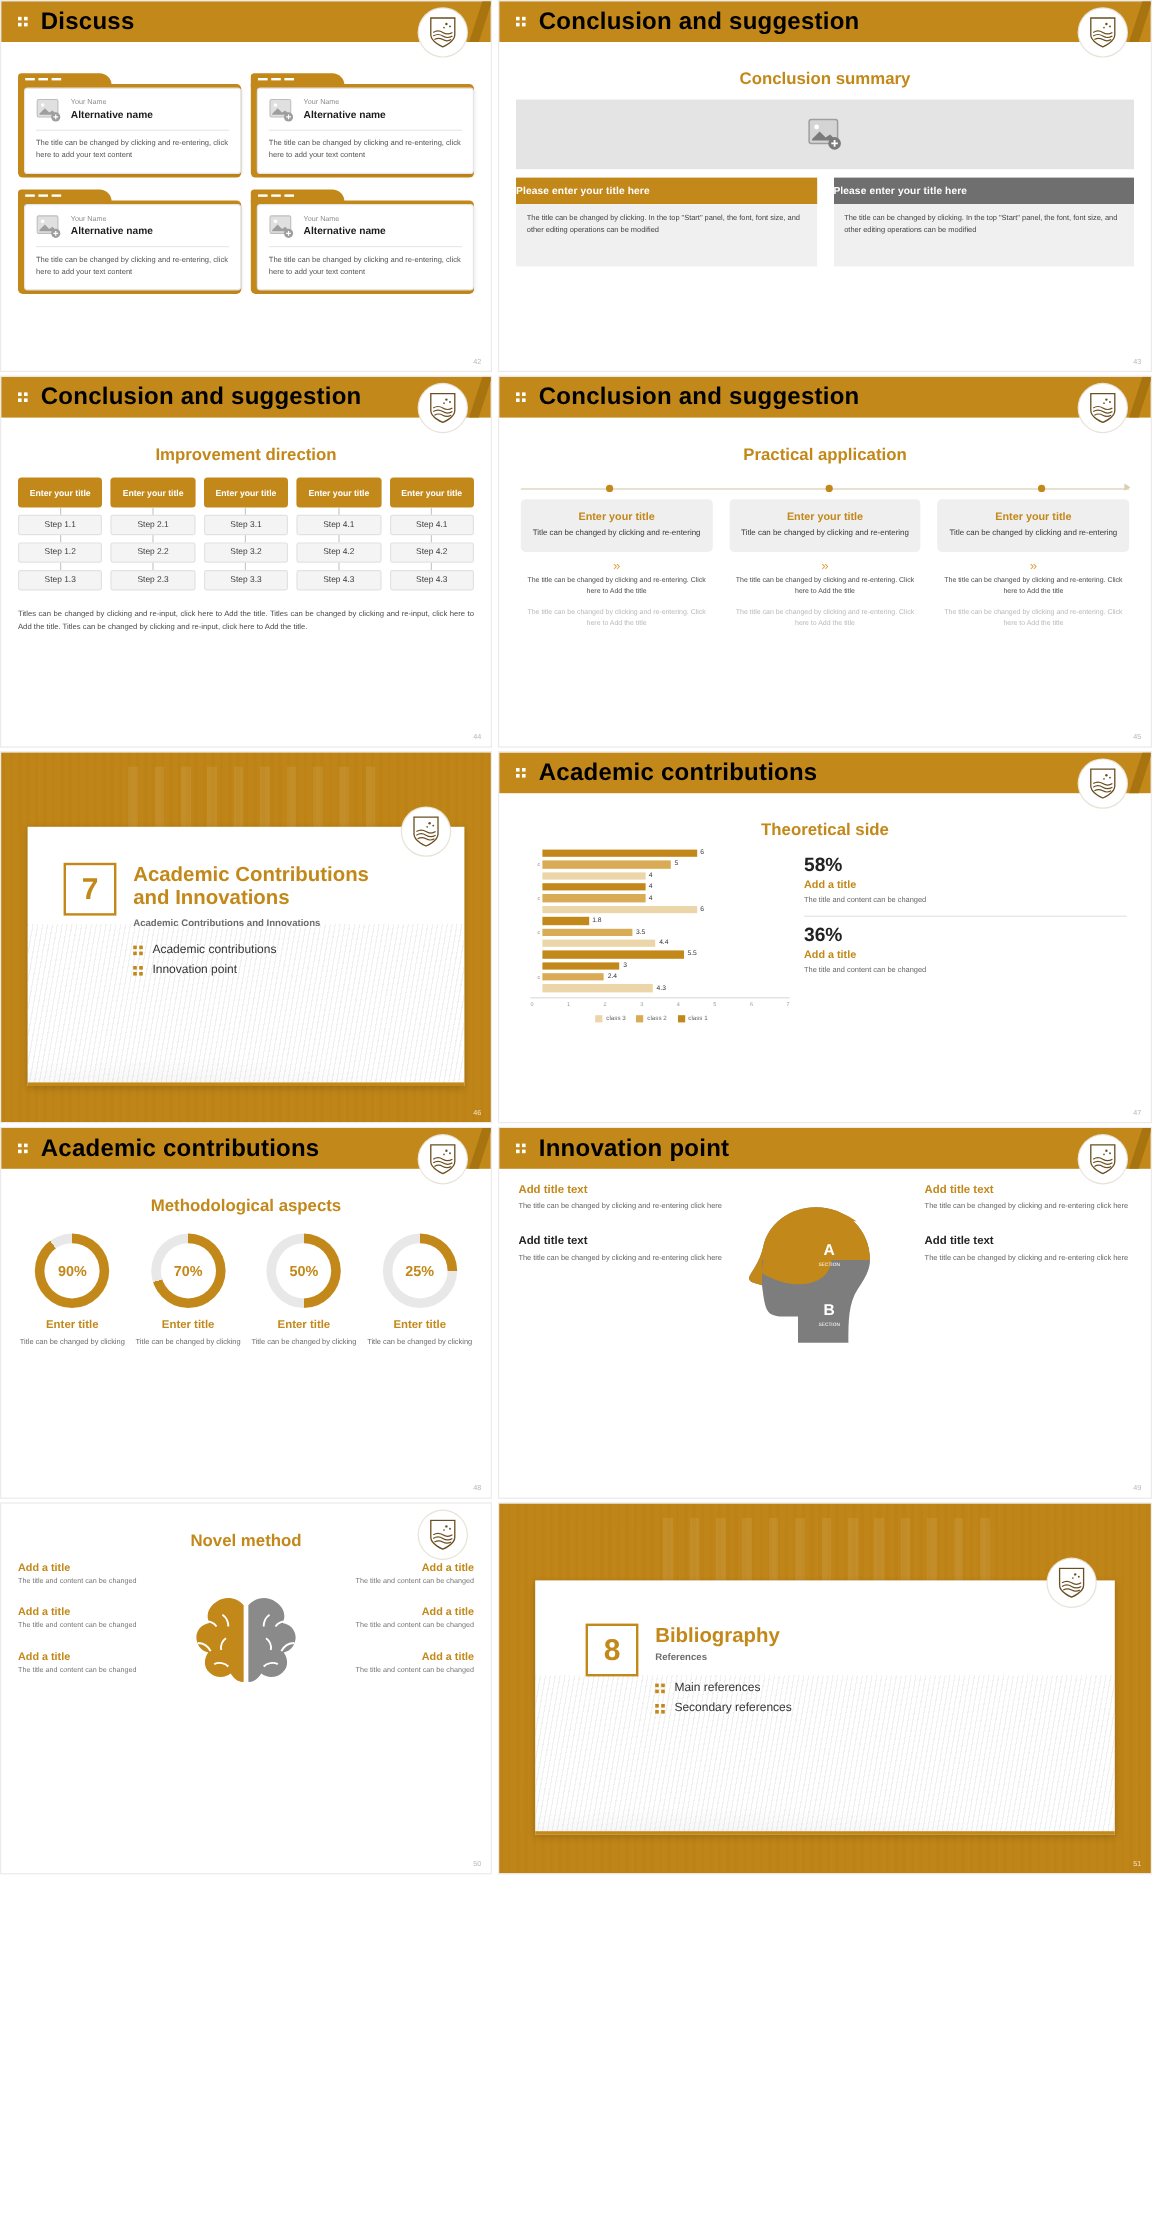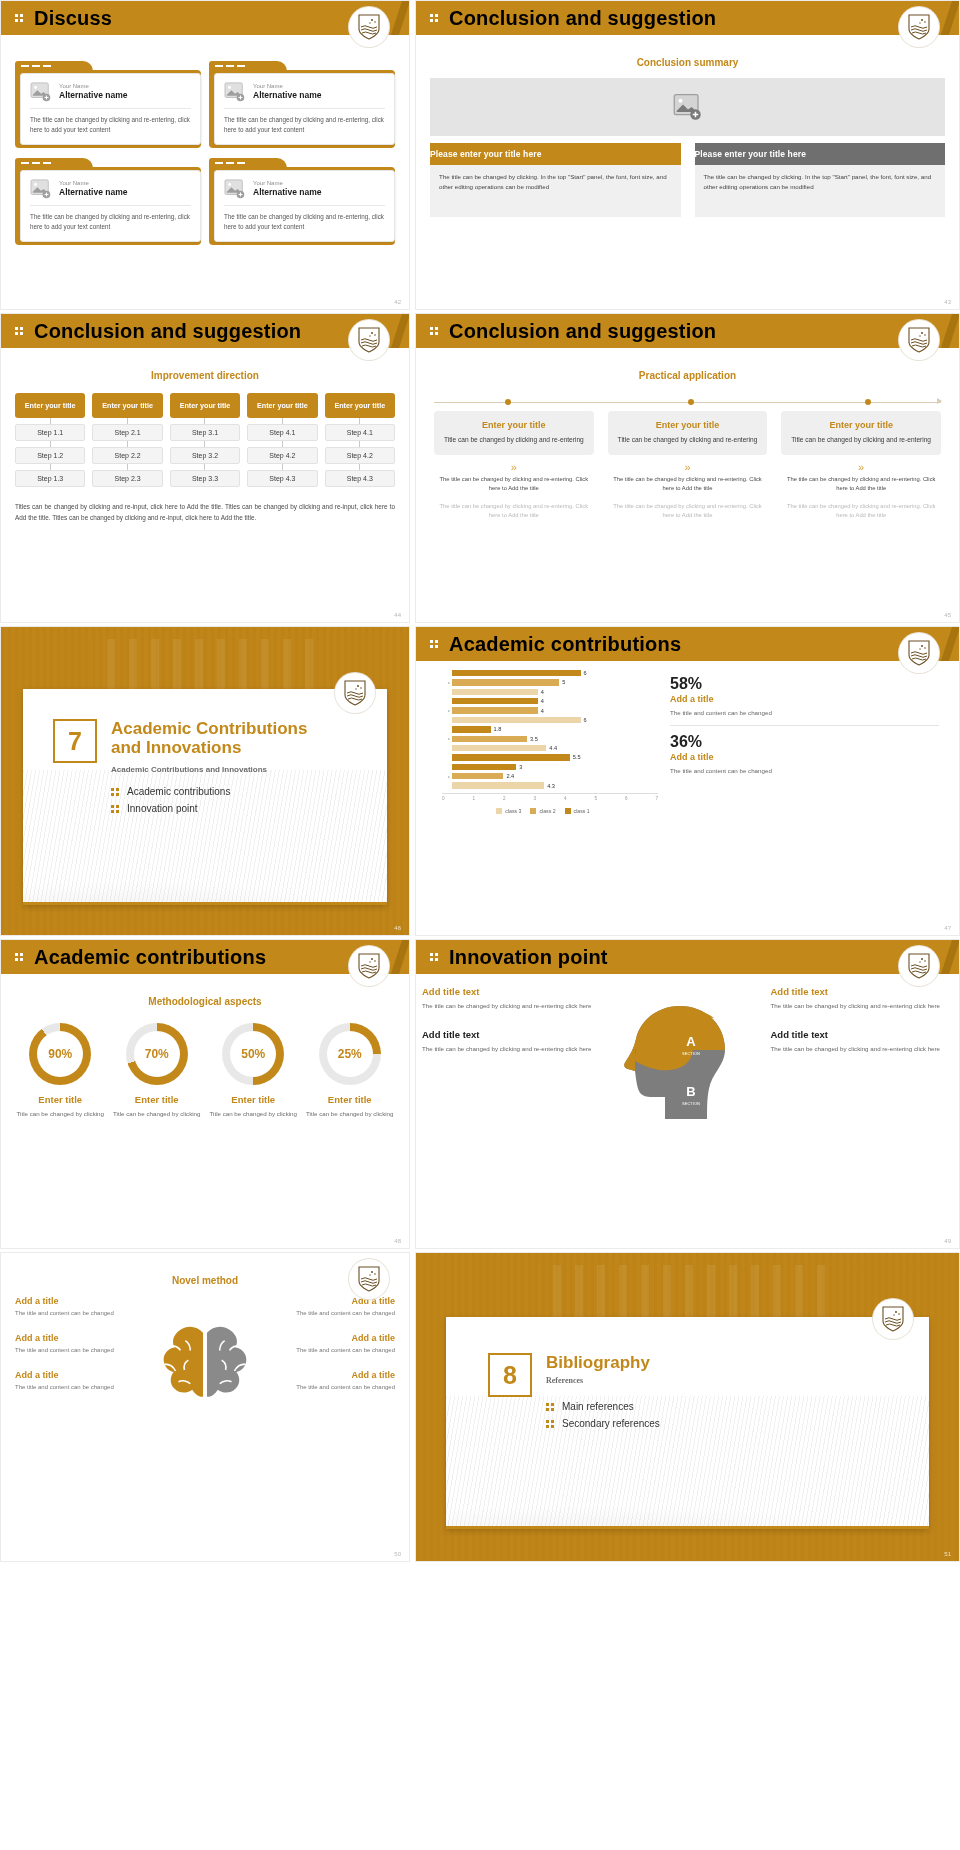--- a/index.html
+++ b/index.html
@@ -52,21 +52,21 @@
     border-radius:50%; background:#fff; z-index:5;
     display:flex;align-items:center;justify-content:center;
     box-shadow:0 0 0 1px #e8e3d8;
   }
   .badge svg{width:24px;height:26px;}
   .pageno{
     position:absolute; right:8px; bottom:4px; font-size:6px; color:#b8b8b8;
   }
   
   .ctitle{
-    text-align:center; color:#c3881a; font-weight:bold; font-size:10px;
+    text-align:center; color:#c3881a; font-weight:bold; font-size:14px;
     margin-top:22px;
   }
   
   .folders{
     display:grid;grid-template-columns:1fr 1fr;gap:10px 8px;
     padding: 26px 14px 0 14px;
   }
   .folder{position:relative;padding-top:9px;}
   .folder .tab{
     position:absolute;left:0;top:0;width:78px;height:11px;background:#c3881a;
@@ -198,21 +198,21 @@
   .donuts{display:grid;grid-template-columns:repeat(4,1fr);gap:6px;margin:16px 14px 0;}
   .dcell{text-align:center;}
   .ring{width:62px;height:62px;margin:0 auto;border-radius:50%;
     display:flex;align-items:center;justify-content:center;position:relative;}
   .ring .hole{width:46px;height:46px;border-radius:50%;background:#fff;
     display:flex;align-items:center;justify-content:center;}
   .ring .hole span{font-size:12px;font-weight:bold;color:#c3881a;}
   .dcell .dt{color:#c3881a;font-size:9.5px;font-weight:bold;margin-top:9px;}
   .dcell .dd{color:#6d6d6d;font-size:6.2px;line-height:9.5px;margin-top:4px;}
   
-  .headrow{display:grid;grid-template-columns:1fr 150px 1fr;margin:12px 6px 0;
+  .headrow{display:grid;grid-template-columns:1fr 150px 1fr;margin:12px 16px 0;
     column-gap:8px;}
   .hcol{display:flex;flex-direction:column;gap:18px;}
   .hitem h4{font-size:9.5px;font-weight:bold;margin-bottom:4px;}
   .hitem.gold h4{color:#c3881a;}
   .hitem.dark h4{color:#222;}
   .hitem p{font-size:6.2px;color:#666;line-height:9.5px;}
   .headart{position:relative;height:150px;}
   
   .brainrow{display:grid;grid-template-columns:1fr 150px 1fr;margin:10px 14px 0;
     column-gap:6px;}
@@ -629,20 +629,21 @@
       <svg viewBox="0 0 24 26">
           <path d="M2 1h20v14c0 6-10 10-10 10S2 21 2 15z" fill="none" stroke="#6b4f22" stroke-width="1.1"></path>
           <circle cx="15" cy="6" r="1" fill="#6b4f22"></circle>
           <circle cx="18" cy="8" r=".8" fill="#6b4f22"></circle>
           <circle cx="13" cy="9" r=".7" fill="#6b4f22"></circle>
           <path d="M4 13q4-2.5 8 0t8 0" fill="none" stroke="#6b4f22" stroke-width="1"></path>
           <path d="M4 16q4-2.5 8 0t8 0" fill="none" stroke="#6b4f22" stroke-width="1"></path>
           <path d="M5 19q3.5-2 7 0t7 0" fill="none" stroke="#6b4f22" stroke-width="1"></path>
         </svg>
     </div>
+    <div class="ctitle">Theoretical side</div>
     <div class="chartwrap">
       <div class="chartbox">
         <div class="bars" id="barsRoot">
             <div class="brow">
               <span class="blabel"></span>
               <span class="bar" style="width:128.57142857142856px;background:#c3881a"></span>
               <span class="bval">6</span>
             </div>
             <div class="brow">
               <span class="blabel">c</span>
@@ -939,21 +940,21 @@
             <path d="M5 19q3.5-2 7 0t7 0" fill="none" stroke="#6b4f22" stroke-width="1"></path>
           </svg>
       </div>
       <div class="secbox" style="left:30px;right:30px;top:64px;bottom:32px;">
         <div class="wave"></div>
         <div class="secinner" style="padding:36px 0 0 42px;">
           <div class="secnum">8</div>
           <div class="sectitle">
             <span>Bibliography</span>
           </div>
-          <div class="secsub" style="margin:4px 0 1px 58px;font-family:Liberation Serif, serif;">References</div>
+          <div class="secsub" style="margin:4px 0 1px 58px;">References</div>
           <ul class="secbullets" style="margin:16px 0 0 58px;">
             <li>
                 <span class="bsq">
                   <i></i>
                   <i></i>
                   <i></i>
                   <i></i>
                 </span>
                 <span>Main references</span>
               </li>

